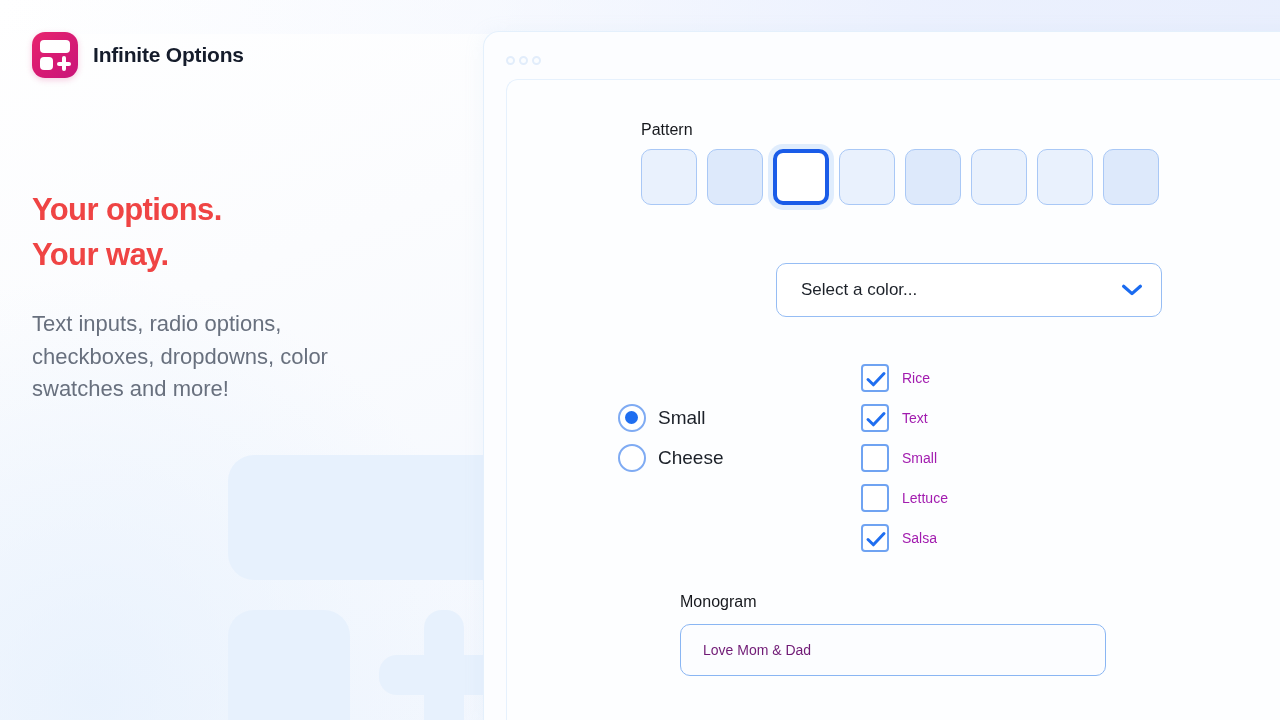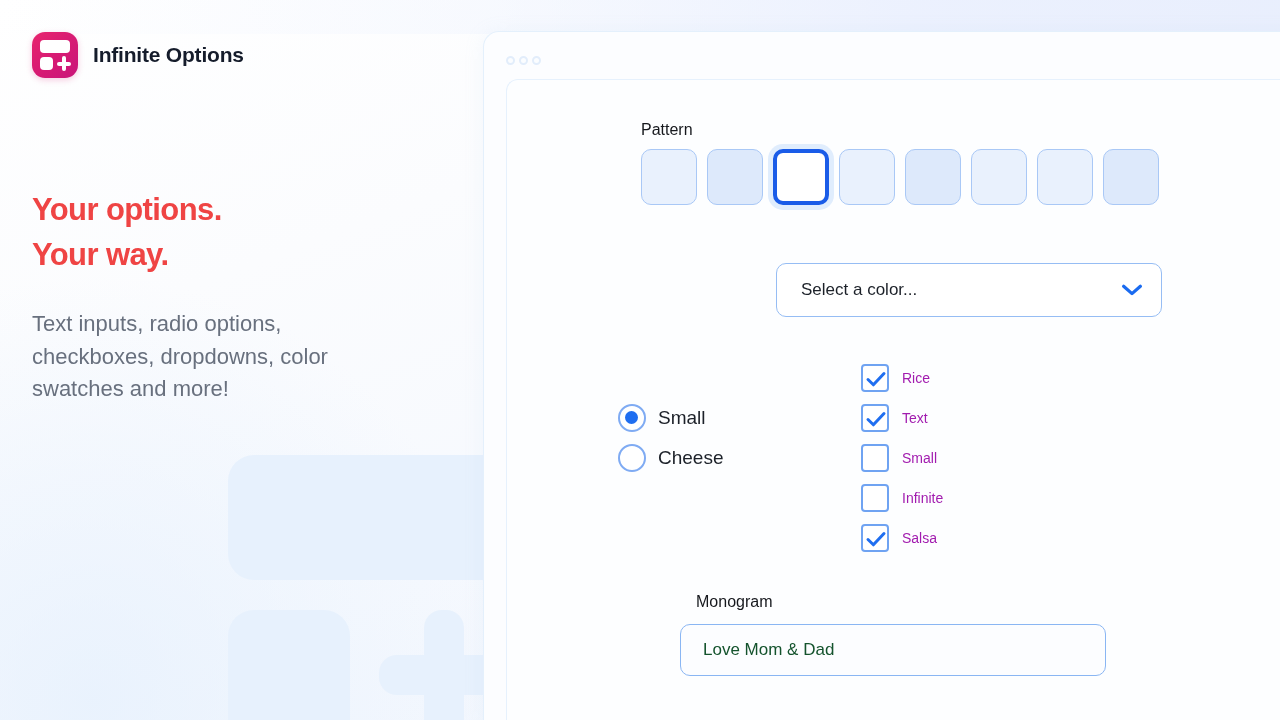--- a/index.html
+++ b/index.html
@@ -152,21 +152,21 @@
   
   .form { position: absolute; inset: 0; }
 
   .field-label {
     position: absolute;
     font-size: 16px;
     color: #16181d;
     font-weight: 400;
   }
   .lbl-pattern { left: 641px; top: 121px; }
-  .lbl-monogram { left: 696px; top: 593px; }
+  .lbl-monogram { left: 680px; top: 593px; }
 
   .swatches {
     position: absolute; left: 641px; top: 149px;
     display: flex; gap: 10px;
   }
   .swatch {
     width: 56px; height: 56px;
     border-radius: 10px;
     border: 1.6px solid #a9c8f6;
     background: #e9f1fd;
@@ -245,22 +245,22 @@
   .text-input {
     position: absolute; left: 680px; top: 624px;
     width: 426px; height: 52px;
     border-radius: 10px;
     border: 1.6px solid #8ab6f3;
     background: #fcfdff;
     display: flex; align-items: center;
     padding: 0 22px;
   }
   .placeholder {
-    font-size: 17px;
-    color: #14532d;
+    font-size: 14px;
+    color: #701a75;
   }
 </style>
 </head>
 <body>
 
 <div class="bg-base"></div>
 <div class="bg-top-tint"></div>
 <div class="bg-left-fade"></div>
 
 <div class="watermark">
@@ -349,21 +349,21 @@
         </svg>
       </div>
       <div class="check-label">Text</div>
     </div>
     <div class="check-row">
       <div class="checkbox"></div>
       <div class="check-label">Small</div>
     </div>
     <div class="check-row">
       <div class="checkbox"></div>
-      <div class="check-label">Infinite</div>
+      <div class="check-label">Lettuce</div>
     </div>
     <div class="check-row">
       <div class="checkbox">
         <svg width="22" height="20" viewBox="0 0 22 20">
           <path d="M3 10.5 L8.4 15.8 L19 4.5" fill="none" stroke="#1f6ef0" stroke-width="3" stroke-linecap="round" stroke-linejoin="round"></path>
         </svg>
       </div>
       <div class="check-label">Salsa</div>
     </div>
   </div>

